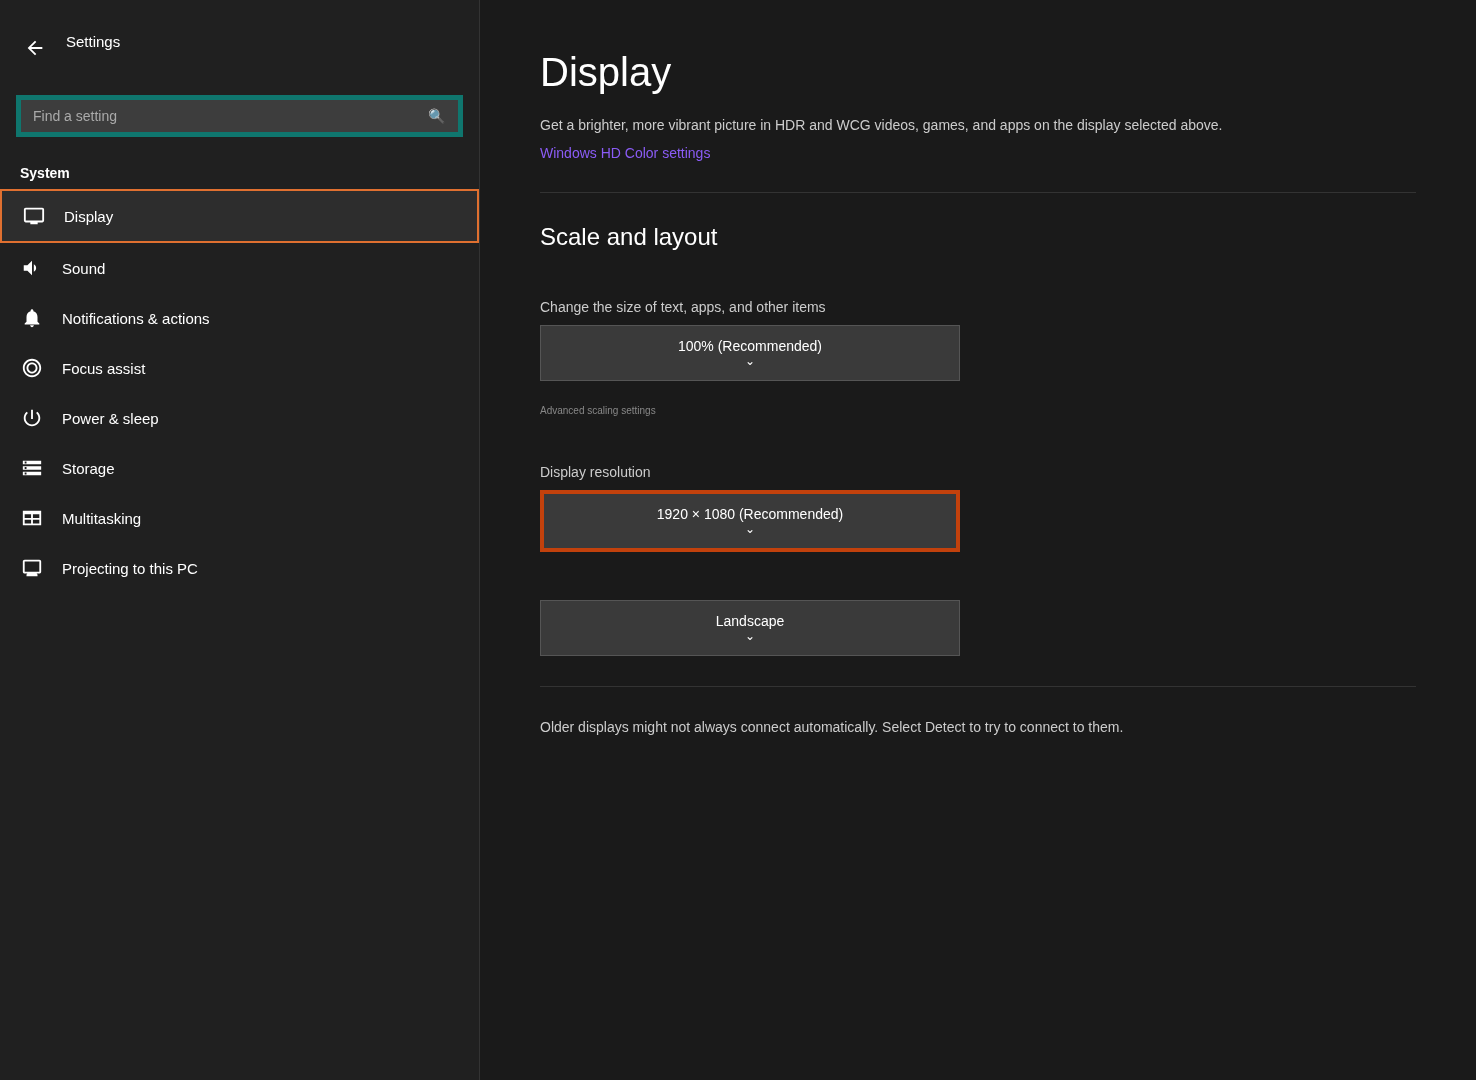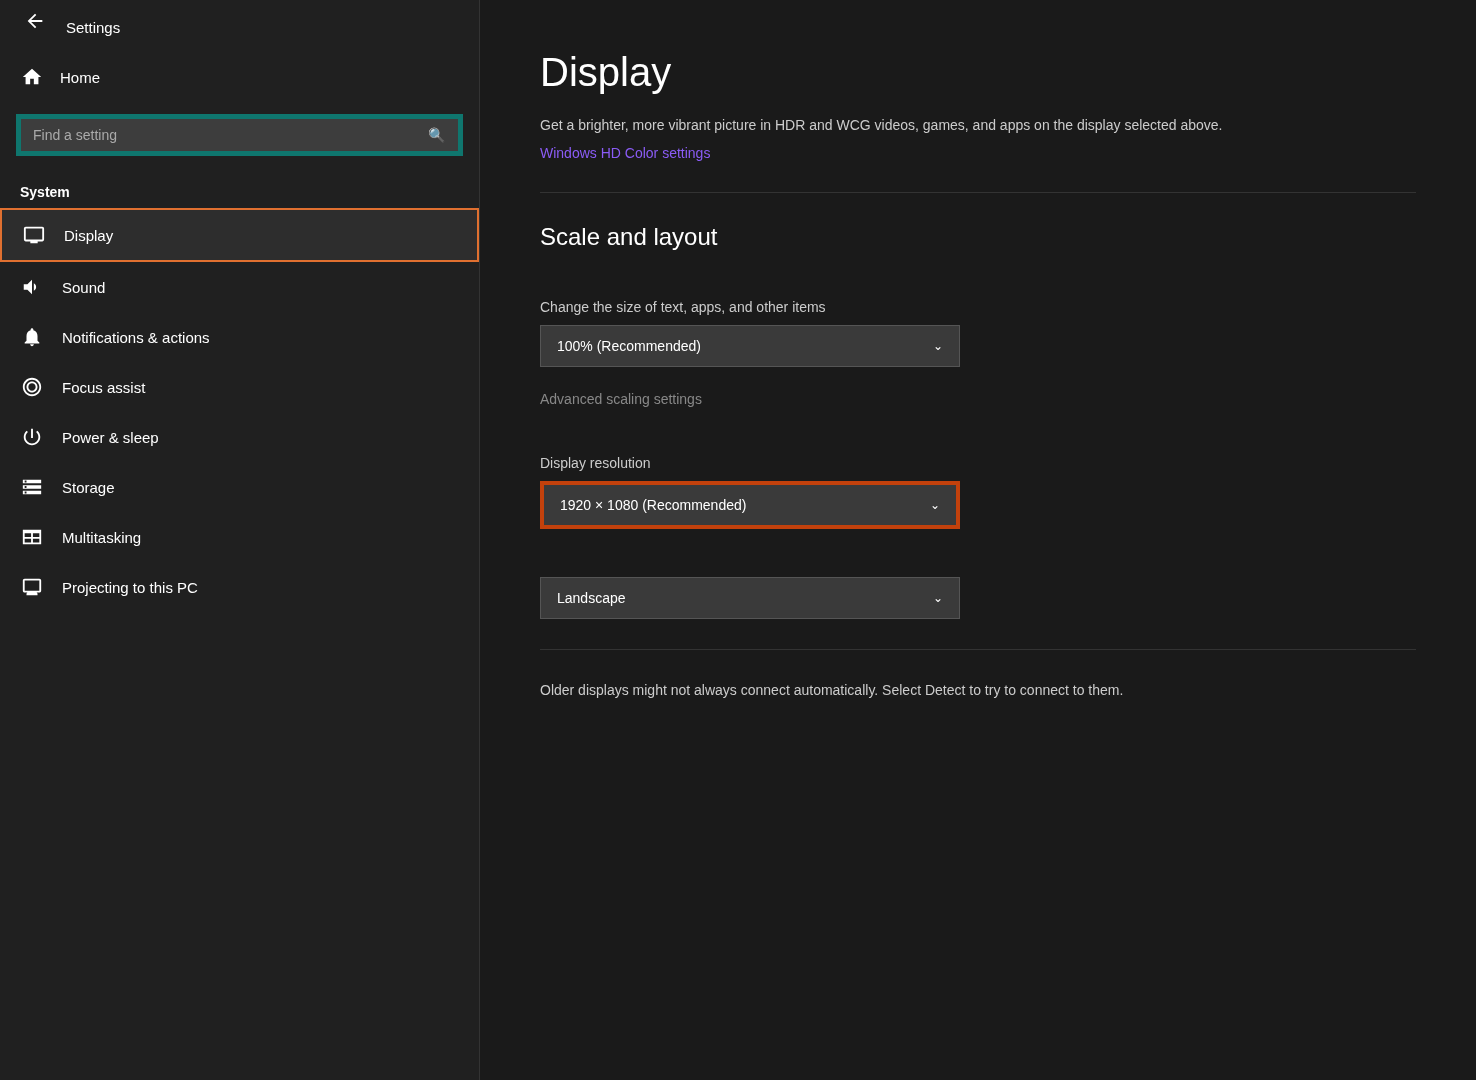--- a/index.html
+++ b/index.html
@@ -24,22 +24,22 @@
       min-width: 480px;
       background-color: #202020;
       display: flex;
       flex-direction: column;
       height: 100%;
       border-right: 1px solid #333;
     }
 
     .sidebar-header {
       display: flex;
-      align-items: flex-end;
-      padding: 6px 20px 18px 20px;
+      align-items: flex-start;
+      padding: 33px 20px 18px 20px;
       gap: 16px;
     }
 
     .back-btn {
       background: none;
       border: none;
       color: #ffffff;
       cursor: pointer;
       font-size: 18px;
       padding: 4px;
@@ -209,34 +209,35 @@
       align-items: center;
       justify-content: space-between;
       background-color: #3a3a3a;
       border: 1px solid #555;
       padding: 12px 16px;
       width: 420px;
       cursor: pointer;
       margin-bottom: 8px;
       color: #ffffff;
       font-size: 14px;
+      flex-direction: column;
     }
 
     .dropdown.highlighted {
       border: 4px solid #c2410c;
     }
 
     .dropdown-arrow {
       font-size: 12px;
       color: #ffffff;
     }
 
     .sub-link {
       color: #888888;
-      font-size: 14px;
+      font-size: 10px;
       cursor: pointer;
       text-decoration: none;
       display: block;
     }
 
     .setting-group {
       margin-bottom: 24px;
       margin-top: 48px;
     }
 
@@ -253,28 +254,20 @@
 
   <div class="sidebar-header">
     <button class="back-btn">
       <svg class="icon-svg" viewBox="0 0 24 24" fill="white">
         <path d="M20 11H7.83l5.59-5.59L12 4l-8 8 8 8 1.41-1.41L7.83 13H20v-2z"></path>
       </svg>
     </button>
     <span class="settings-title">Settings</span>
   </div>
 
-  <div class="home-item">
-    <span class="nav-item-icon">
-      <svg class="icon-svg" viewBox="0 0 24 24" fill="white">
-        <path d="M10 20v-6h4v6h5v-8h3L12 3 2 12h3v8z"></path>
-      </svg>
-    </span>
-    <span class="home-label">Home</span>
-  </div>
 
   <div class="search-container">
     <div class="search-box">
       <input class="search-input" type="text" placeholder="Find a setting" style="">
       <span class="search-icon-char">🔍</span>
     </div>
   </div>
 
   <div class="system-label">System</div>
 

